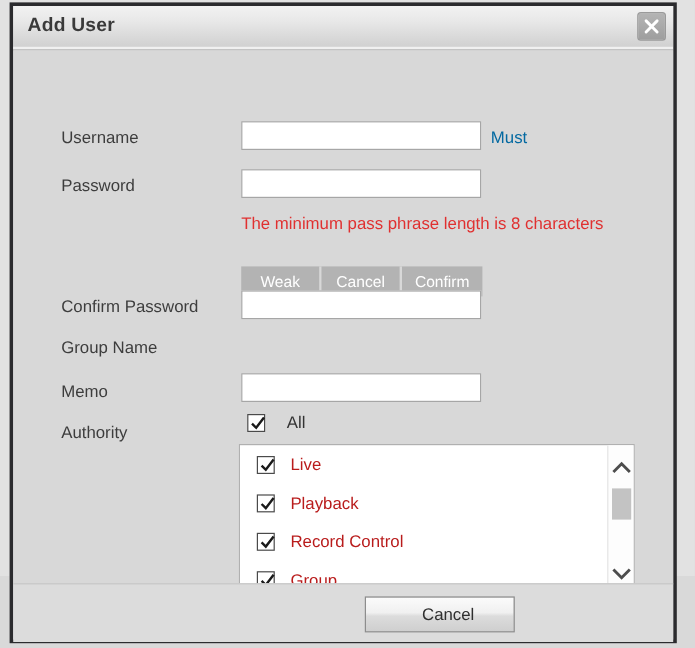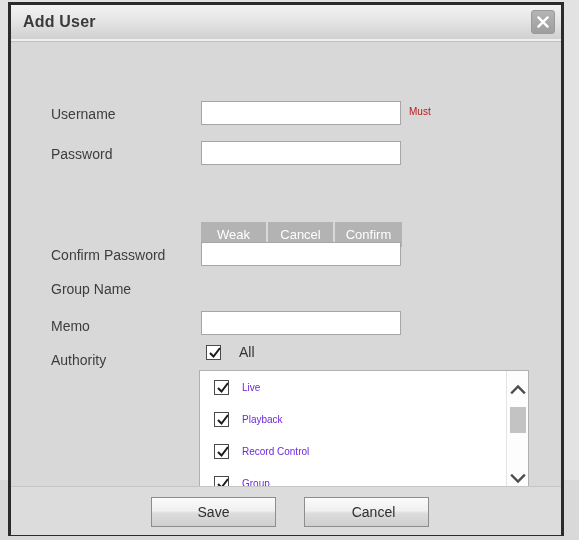--- a/index.html
+++ b/index.html
@@ -92,22 +92,22 @@
     width: 200px;
     height: 24px;
     background: #ffffff;
     border: 1px solid #a6a6a6;
     box-sizing: border-box;
   }
 
   .must {
     position: absolute;
     left: 398px;
-    font-size: 10px;
-    color: #b91c1c;
+    font-size: 14px;
+    color: #0369a1;
   }
 
   .hint {
     position: absolute;
     left: 190px;
     font-size: 14px;
     color: #e03030;
     white-space: nowrap;
   }
 
@@ -192,21 +192,21 @@
     overflow: hidden;
   }
   .list-rows { position: absolute; left: 0; top: 0; right: 22px; }
   .row {
     display: flex;
     align-items: center;
     gap: 13px;
     height: 32px;
     padding-left: 14px;
   }
-  .row .txt { font-size: 10px; color: #6d28d9; }
+  .row .txt { font-size: 14px; color: #b91c1c; }
 
   
   .sbar {
     position: absolute;
     right: 0;
     top: 0;
     width: 22px;
     height: 100%;
     background: #fdfdfd;
     border-left: 1px solid #e4e4e4;
@@ -279,20 +279,21 @@
     </div>
 
     <div class="dlg-body">
 
       <div class="lbl" style="top:64px">Username</div>
       <input class="tb" style="top: 59px;" type="text" value="">
       <div class="must" style="top:64px">Must</div>
 
       <div class="lbl" style="top:104px">Password</div>
       <input class="tb" style="top: 99px;" type="password" value="">
+      <div class="hint" style="top:136px">The minimum pass phrase length is 8 characters</div>
 
       <div class="strength">
         <div class="seg">Weak</div>
         <div class="seg">Cancel</div>
         <div class="seg">Confirm</div>
       </div>
 
       <div class="lbl" style="top:205px">Confirm Password</div>
       <input class="tb" style="top: 200px;" type="password" value="">
 
@@ -358,18 +359,17 @@
           <div class="sb-arrow sb-down">
             <svg width="16" height="11" viewBox="0 0 16 11">
               <path d="M2 2.5 L8 8.5 L14 2.5" stroke="#4d4d4d" stroke-width="2.4" fill="none" stroke-linecap="square"></path>
             </svg>
           </div>
         </div>
       </div>
     </div>
 
     <div class="footer">
-      <button class="btn btn-save">Save</button>
       <button class="btn btn-cancel">Cancel</button>
     </div>
 
   </div>
 </div>
 
 </body></html>

